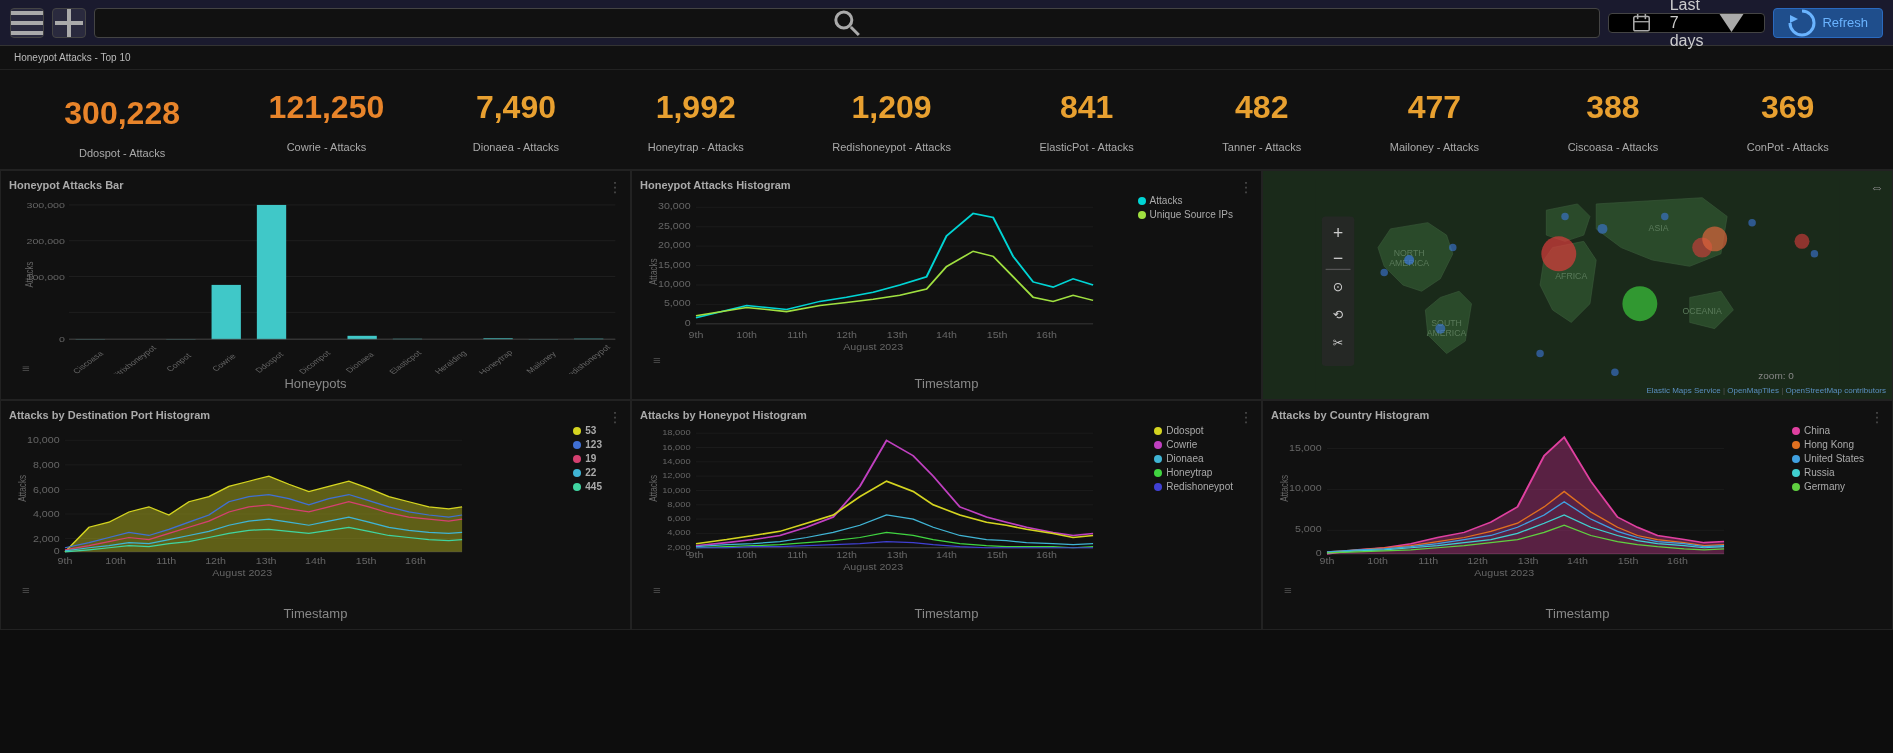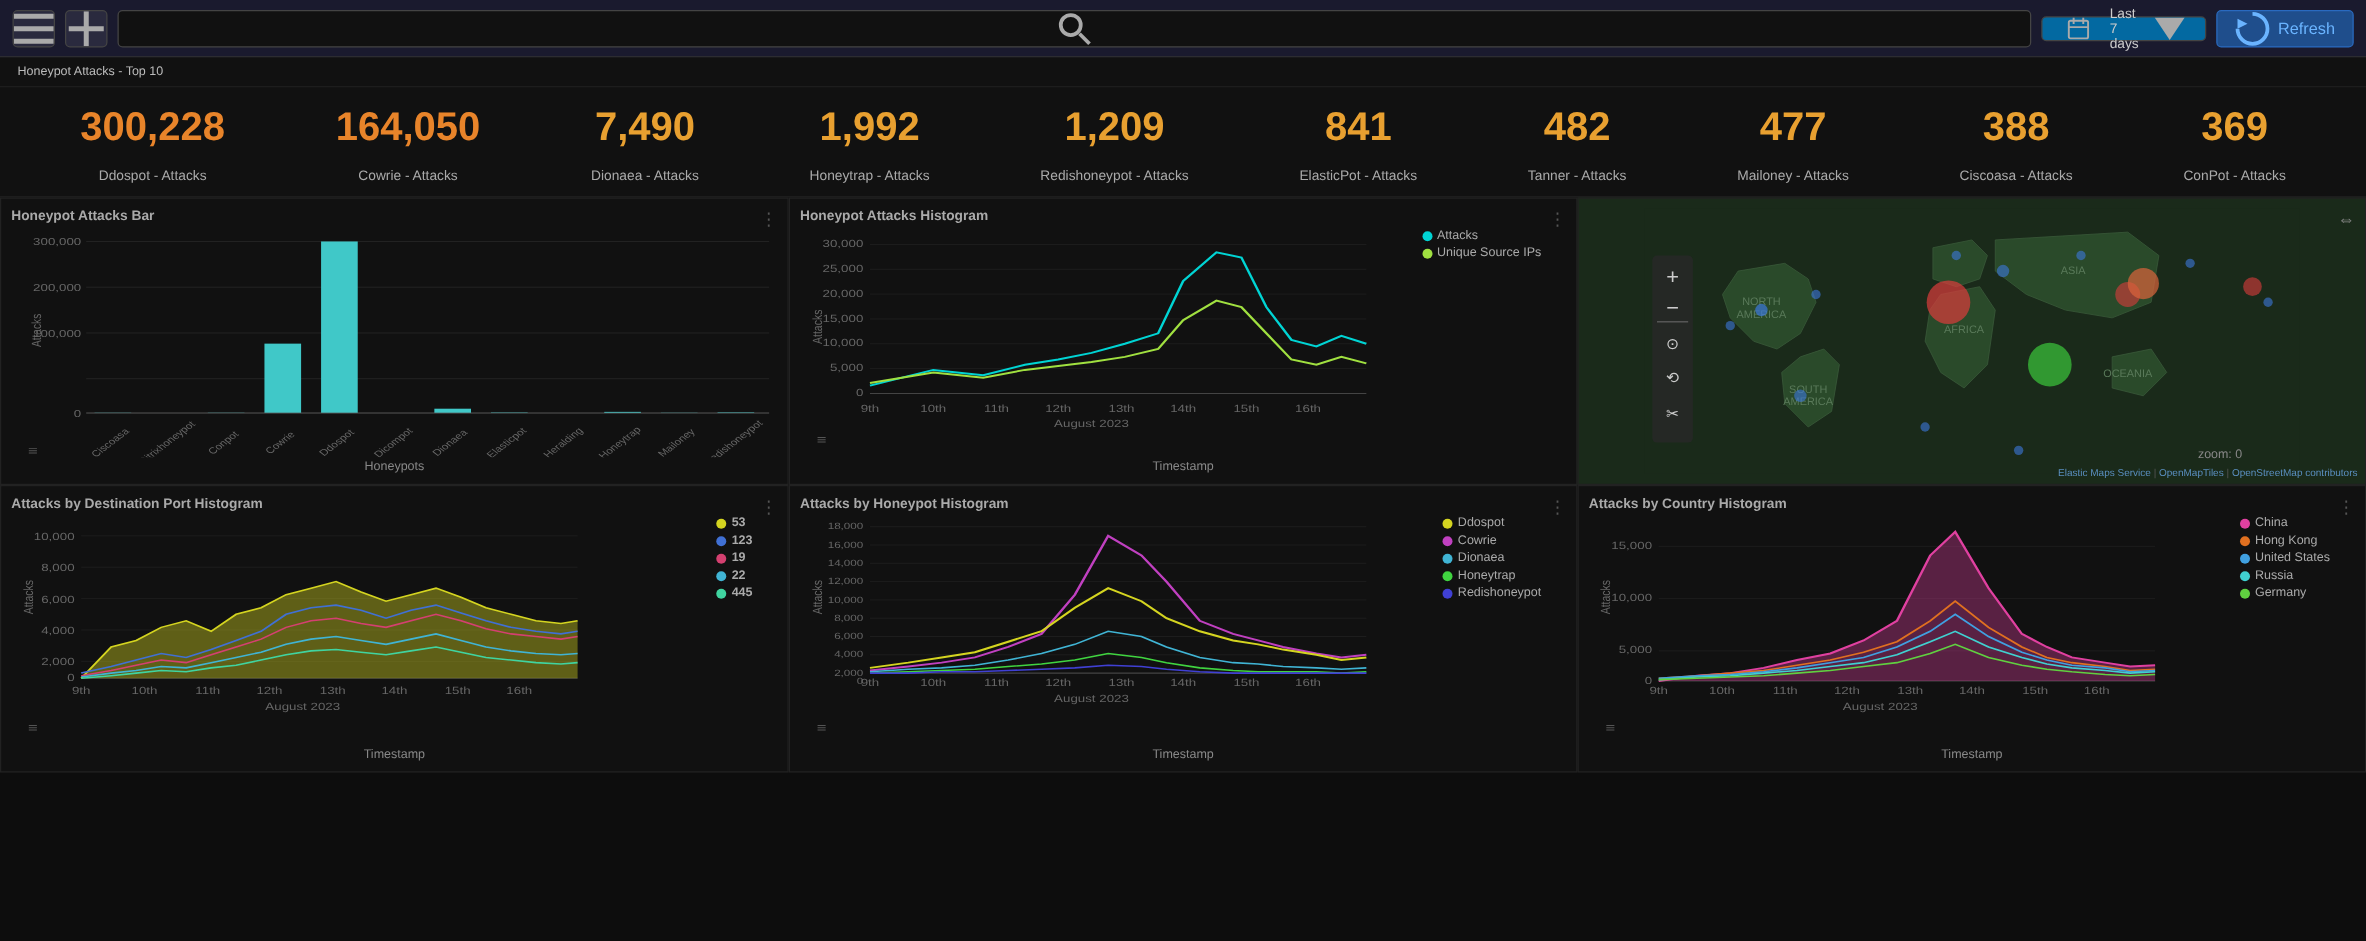--- a/index.html
+++ b/index.html
@@ -51,29 +51,29 @@
       font-size: 13px;
       flex: 1;
     }
     .topbar-clear {
       color: #888; cursor: pointer; font-size: 16px; margin-right: 4px;
     }
     .topbar-right {
       display: flex; align-items: center; gap: 8px;
     }
     .date-picker-btn {
-      background: #0369a1;
+      background: #000000;
       border: 1px solid #444;
       border-radius: 4px;
       height: 20px;
       padding: 0 10px;
       color: #ccc;
       cursor: pointer;
       display: flex; align-items: center; gap: 6px;
-      font-size: 11px;
+      font-size: 16px;
     }
     .refresh-btn {
       background: #1f4e8c;
       border: 1px solid #2a6abf;
       border-radius: 4px;
       height: 30px;
       padding: 0 14px;
       color: #6ab4ff;
       cursor: pointer;
       display: flex; align-items: center; gap: 6px;
@@ -104,21 +104,21 @@
     .stat-value {
       font-size: 32px;
       font-weight: bold;
       line-height: 1.1;
     }
     .stat-label {
       font-size: 11px;
       color: #aaa;
       margin-top: 16px;
     }
-    .color-ddospot { color: #e8842a; }
+    .color-ddospot { color: #e8842a; margin-top: 12px; }
     .color-cowrie { color: #e8842a; }
     .color-dionaea { color: #e8a030; }
     .color-honeytrap { color: #e8a030; }
     .color-redishoneypot { color: #e8a030; }
     .color-elasticpot { color: #e8a030; }
     .color-tanner { color: #e8a030; }
     .color-mailoney { color: #e8a030; }
     .color-ciscoasa { color: #e8a030; }
     .color-conpot { color: #e8a030; }
 
@@ -140,21 +140,21 @@
       overflow: hidden;
     }
     .chart-title {
       font-size: 11px;
       color: #aaa;
       margin-bottom: 4px;
       font-weight: 600;
     }
     .chart-bottom-label {
       text-align: center;
-      font-size: 10px;
+      font-size: 13px;
       color: #888;
       margin-top: 2px;
     }
     .chart-menu-icon {
       position: absolute;
       top: 8px; right: 8px;
       color: #555;
       cursor: pointer;
       font-size: 14px;
     }
@@ -242,21 +242,21 @@
 </div>
 
 <div class="page-title-bar">Honeypot Attacks - Top 10</div>
 
 <div class="stats-row">
   <div class="stat-item">
     <div class="stat-value color-ddospot" style="color: rgb(232, 132, 42);">300,228</div>
     <div class="stat-label">Ddospot - Attacks</div>
   </div>
   <div class="stat-item">
-    <div class="stat-value color-cowrie" style="color: rgb(232, 132, 42);">164,050</div>
+    <div class="stat-value color-cowrie" style="color: rgb(232, 132, 42);">121,250</div>
     <div class="stat-label">Cowrie - Attacks</div>
   </div>
   <div class="stat-item">
     <div class="stat-value color-dionaea" style="color: rgb(232, 160, 48);">7,490</div>
     <div class="stat-label">Dionaea - Attacks</div>
   </div>
   <div class="stat-item">
     <div class="stat-value color-honeytrap" style="color: rgb(232, 160, 48);">1,992</div>
     <div class="stat-label">Honeytrap - Attacks</div>
   </div>

